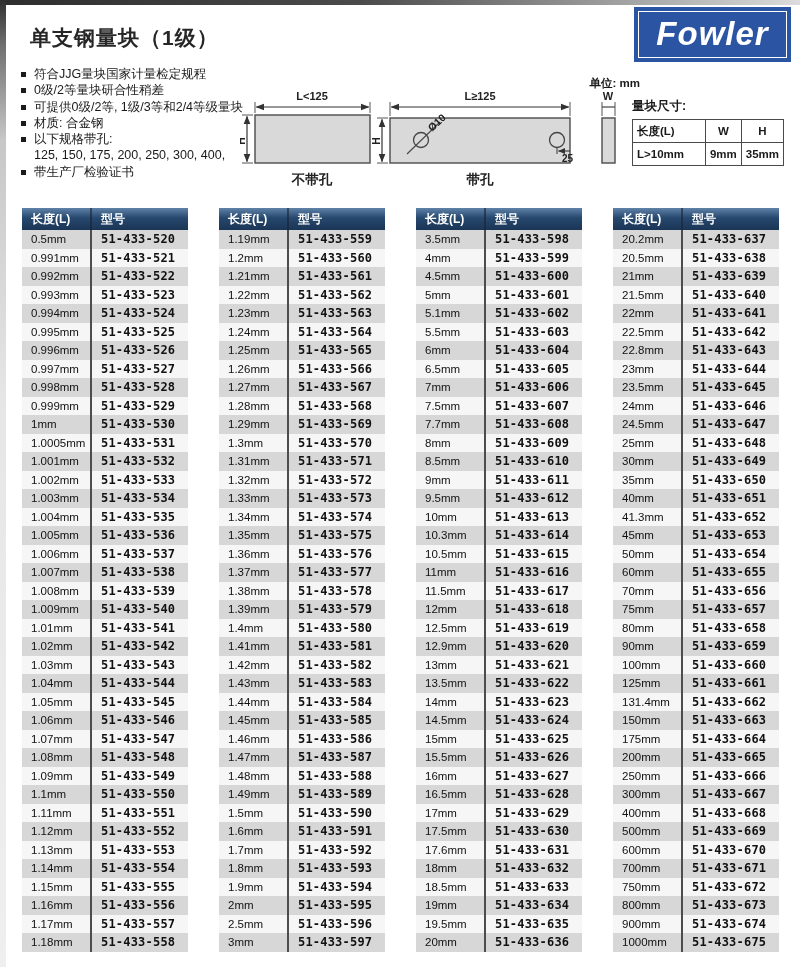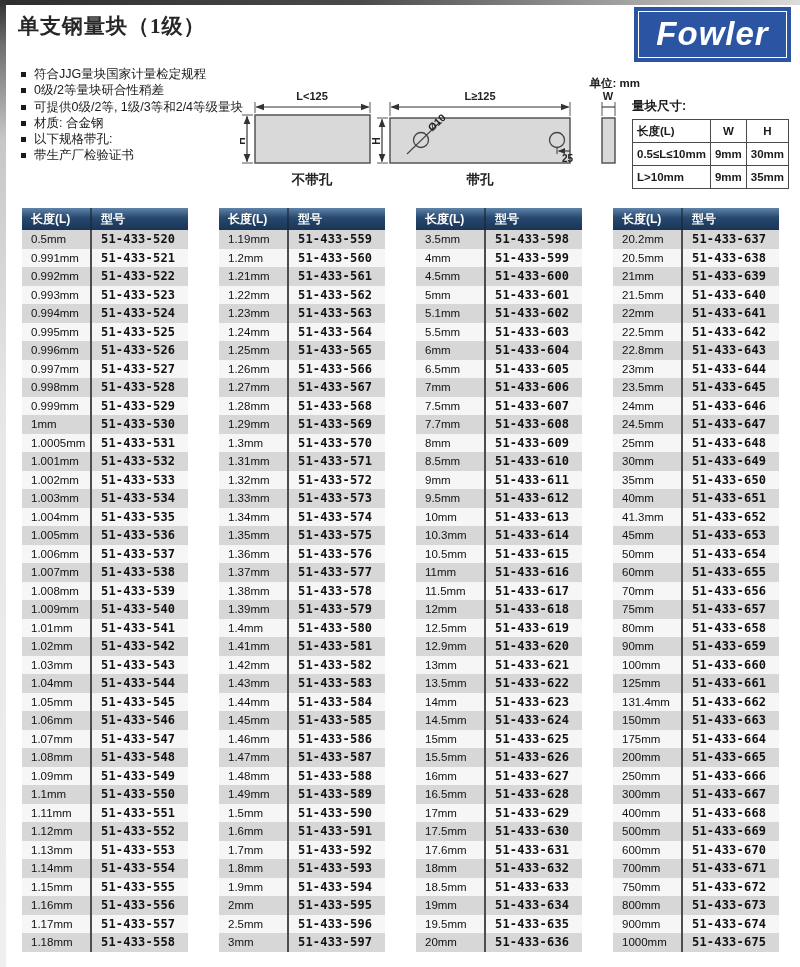--- a/index.html
+++ b/index.html
@@ -9,22 +9,22 @@
     font-family:"Liberation Sans", sans-serif;
     -webkit-font-smoothing:antialiased;
   }
   
   .edge-top{position:absolute;left:0;top:0;width:800px;height:5px;
     background:linear-gradient(90deg,#2e2e2e 0%,#4a4a4a 45%,#9a9a9a 75%,#dcdcdc 100%);}
   .edge-left{position:absolute;left:0;top:0;width:6px;height:967px;
     background:linear-gradient(180deg,#2f2f2f 0px,#6f6f6f 45px,#c7c7c7 140px,#e6e6e6 400px,#efefef 100%);}
 
   
-  .page-title{position:absolute;left:18px;top:12px;margin:0;
-    font-size:21px;font-weight:700;color:#262626;letter-spacing:1px;font-family:Liberation Serif, serif;}
+  .page-title{position:absolute;left:18px;top:12px;margin:12px;
+    font-size:21px;font-weight:700;color:#262626;letter-spacing:1px;}
   .logo{position:absolute;left:634px;top:7px;width:157px;height:55px;
     background:#2b54a3;box-sizing:border-box;padding:4px;}
   .logo-inner{width:100%;height:100%;box-sizing:border-box;
     border:1.5px solid #ffffff;display:flex;align-items:center;justify-content:center;}
   .logo-text{color:#ffffff;font-size:33px;font-weight:700;font-style:italic;
     letter-spacing:1px;transform:translateY(-1px);}
 
   
   .features{position:absolute;left:20px;top:66px;width:235px;margin:0;padding:0;list-style:none;}
   .feature{position:relative;padding-left:14px;font-size:12.5px;font-weight:400;
@@ -76,20 +76,21 @@
     <span class="logo-text">Fowler</span>
   </div>
 </div>
 
 <ul class="features">
     <li class="feature"><span class="bullet"></span><span>符合JJG量块国家计量检定规程</span></li>
     <li class="feature"><span class="bullet"></span><span>0级/2等量块研合性稍差</span></li>
     <li class="feature"><span class="bullet"></span><span>可提供0级/2等, 1级/3等和2/4等级量块</span></li>
     <li class="feature"><span class="bullet"></span><span>材质: 合金钢</span></li>
     <li class="feature"><span class="bullet"></span><span>以下规格带孔:</span></li>
+    <li class="feature sub">125, 150, 175, 200, 250, 300, 400,</li>
     <li class="feature"><span class="bullet"></span><span>带生产厂检验证书</span></li>
   </ul>
 
 <div class="unit-note">单位: mm</div>
 
 <svg class="diagram" width="390" height="125" viewBox="0 0 390 125">
   <defs>
     <marker id="ar" viewBox="0 0 10 10" refX="9" refY="5" markerWidth="7" markerHeight="7" orient="auto-start-reverse">
       <path d="M0,1 L10,5 L0,9 z" fill="#333"></path>
     </marker>
@@ -136,25 +137,20 @@
 <div class="size-box">
   <p class="size-title">量块尺寸:</p>
   <table class="size-table">
       <tbody>
         <tr>
           <td style="width: 76px;">长度(L)</td>
           <td class="cen">W</td>
           <td class="cen">H</td>
         </tr>
         <tr>
-          <td style="width: 76px;">0.5≤L≤10mm</td>
-          <td class="cen">9mm</td>
-          <td class="cen">30mm</td>
-        </tr>
-        <tr>
           <td style="width: 76px;">L&gt;10mm</td>
           <td class="cen">9mm</td>
           <td class="cen">35mm</td>
         </tr>
       </tbody>
     </table>
 </div>
 
 <div class="model-table t1">
   <div class="mt-head">

